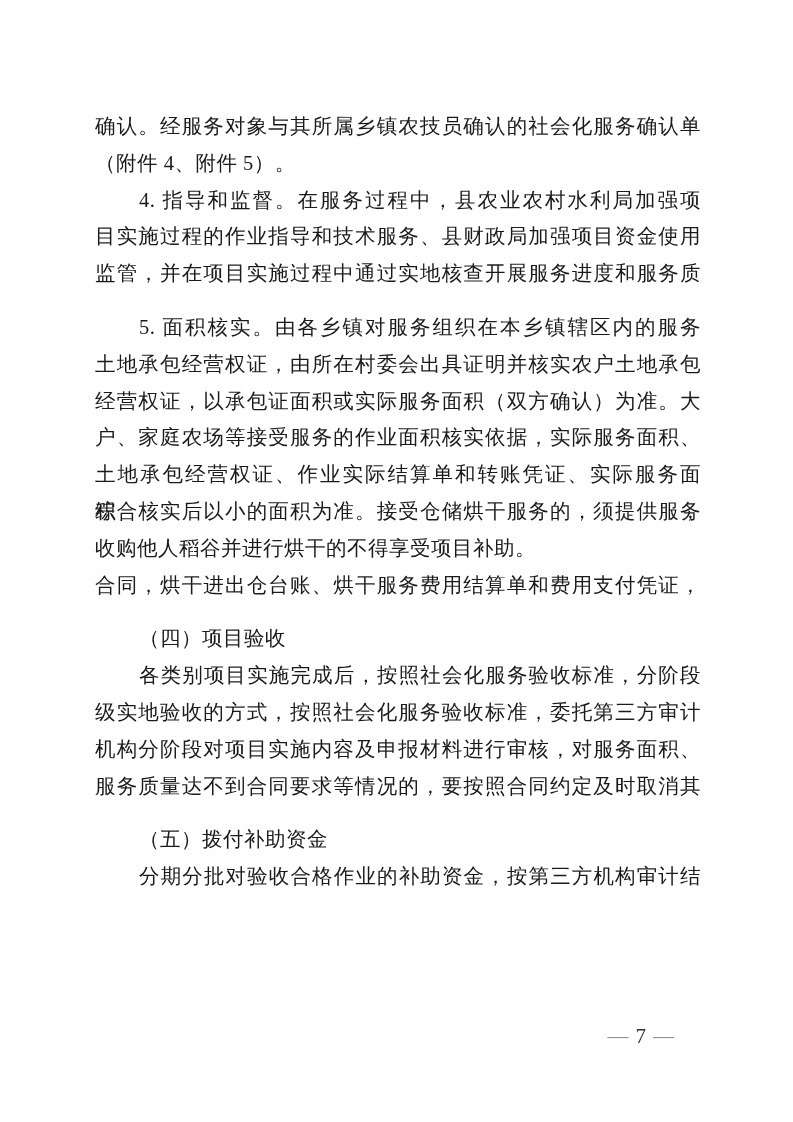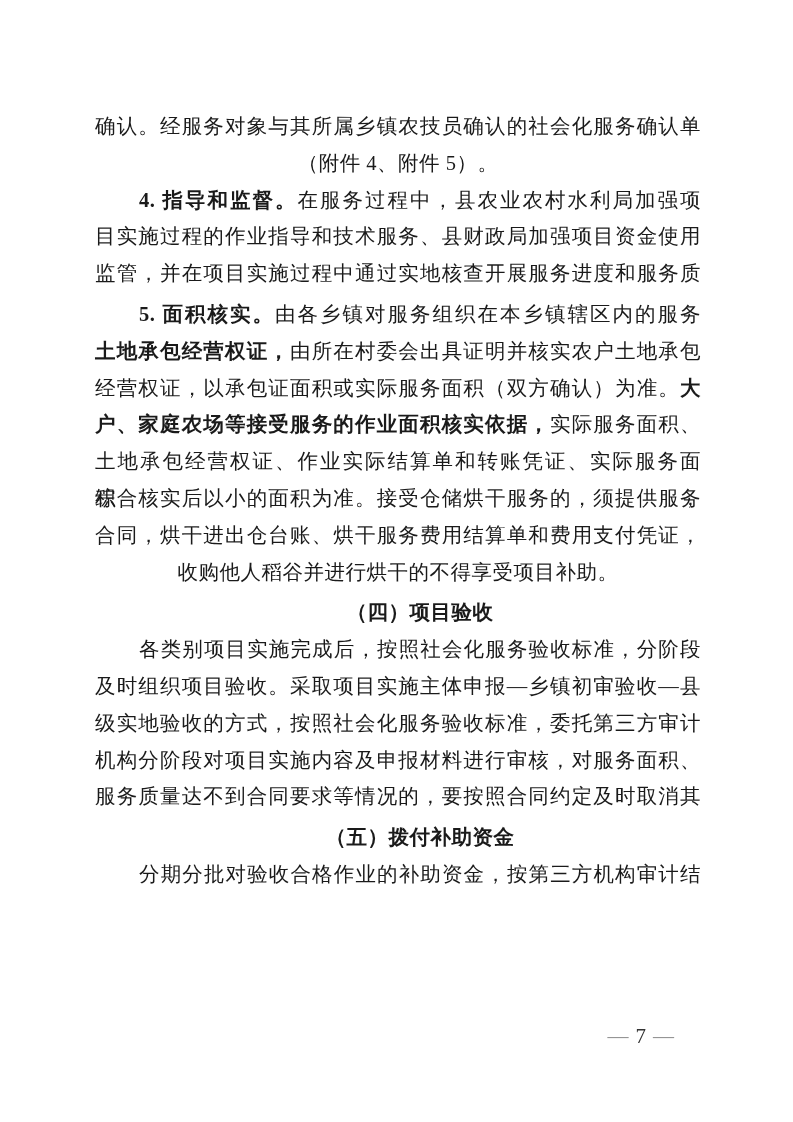--- a/index.html
+++ b/index.html
@@ -23,37 +23,37 @@
   .doc-body {
     position: absolute;
     left: 95px;
     top: 108px;
     width: 606px;
   }
   .line {
     font-size: 20.5px;
     height: 36.8px;
     line-height: 36.8px;
-    text-align: center;
+    text-align: left;
     letter-spacing: 0.5px;
     white-space: normal;
   }
   .line.fill {
     text-align: justify;
     text-align-last: justify;
     text-justify: inter-character;
   }
   .line.indent {
     text-indent: 44px;
   }
   .line.gap {
-    margin-top: 4px;
+    margin-top: 17px;
   }
   .b {
-    font-weight: bold;
+    font-weight: normal;
   }
   .footer {
     position: absolute;
     top: 1021px;
     right: 119px;
     font-size: 21px;
     line-height: 30px;
     white-space: nowrap;
   }
   .footer .dash {
@@ -77,25 +77,24 @@
       <div class="line"><span>（附件 4、附件 5）。</span></div>
       <div class="line indent fill"><span class="b">4. 指导和监督。</span><span>在服务过程中，县农业农村水利局加强项</span></div>
       <div class="line fill"><span>目实施过程的作业指导和技术服务、县财政局加强项目资金使用</span></div>
       <div class="line fill"><span>监管，并在项目实施过程中通过实地核查开展服务进度和服务质</span></div>
       <div class="line indent fill gap"><span class="b">5. 面积核实。</span><span>由各乡镇对服务组织在本乡镇辖区内的服务</span></div>
       <div class="line fill"><span class="b">土地承包经营权证，</span><span>由所在村委会出具证明并核实农户土地承包</span></div>
       <div class="line fill"><span>经营权证，以承包证面积或实际服务面积（双方确认）为准。</span><span class="b">大</span></div>
       <div class="line fill"><span class="b">户、家庭农场等接受服务的作业面积核实依据，</span><span>实际服务面积、</span></div>
       <div class="line fill"><span>土地承包经营权证、作业实际结算单和转账凭证、实际服务面积，</span></div>
       <div class="line fill"><span>综合核实后以小的面积为准。接受仓储烘干服务的，须提供服务</span></div>
+      <div class="line"><span>收购他人稻谷并进行烘干的不得享受项目补助。</span></div>
       <div class="line fill"><span>合同，烘干进出仓台账、烘干服务费用结算单和费用支付凭证，</span></div>
-      <div class="line"><span>收购他人稻谷并进行烘干的不得享受项目补助。</span></div>
       <div class="line indent gap"><span class="b">（四）项目验收</span></div>
       <div class="line indent fill"><span>各类别项目实施完成后，按照社会化服务验收标准，分阶段</span></div>
-      <div class="line fill"><span>及时组织项目验收。采取项目实施主体申报—乡镇初审验收—县</span></div>
       <div class="line fill"><span>级实地验收的方式，按照社会化服务验收标准，委托第三方审计</span></div>
       <div class="line fill"><span>机构分阶段对项目实施内容及申报材料进行审核，对服务面积、</span></div>
       <div class="line fill"><span>服务质量达不到合同要求等情况的，要按照合同约定及时取消其</span></div>
       <div class="line indent gap"><span class="b">（五）拨付补助资金</span></div>
       <div class="line indent fill"><span>分期分批对验收合格作业的补助资金，按第三方机构审计结</span></div>
     </div>
 
   <div class="footer">
     <span class="dash" style="color: rgb(143, 143, 143);">—</span><span class="num" style="color: rgb(51, 51, 51);">7</span><span class="dash" style="color: rgb(143, 143, 143);">—</span>
   </div>

